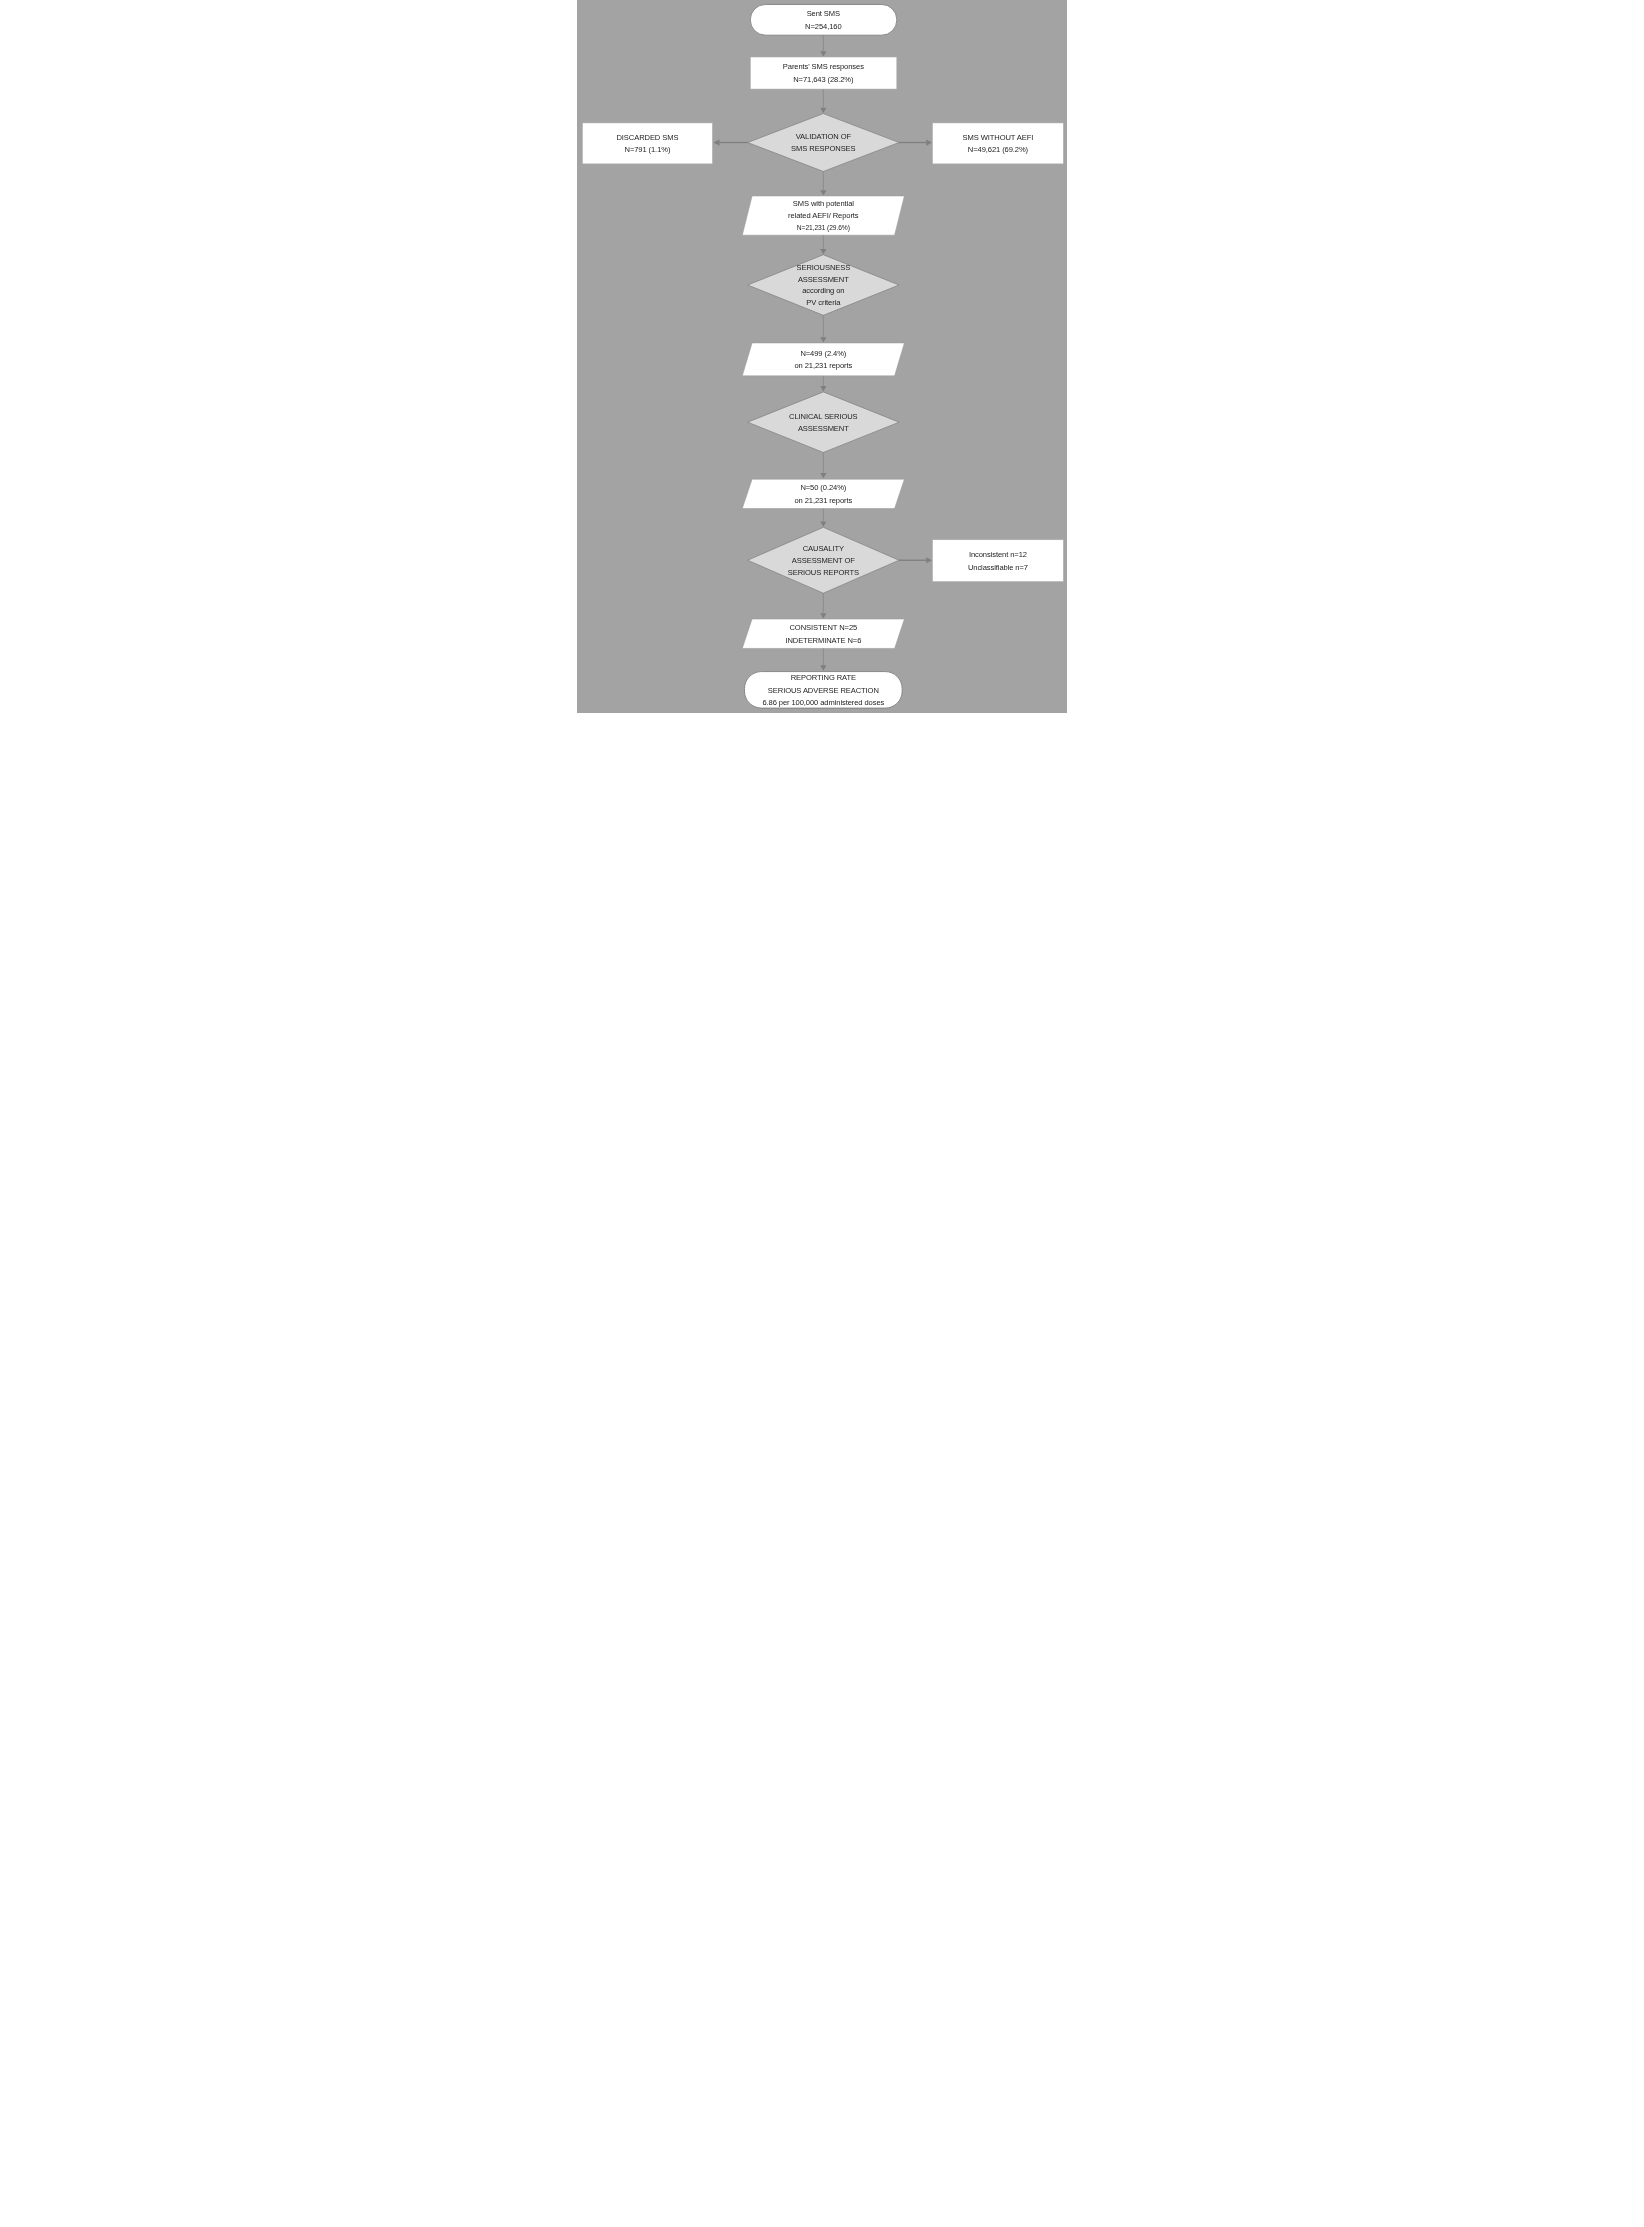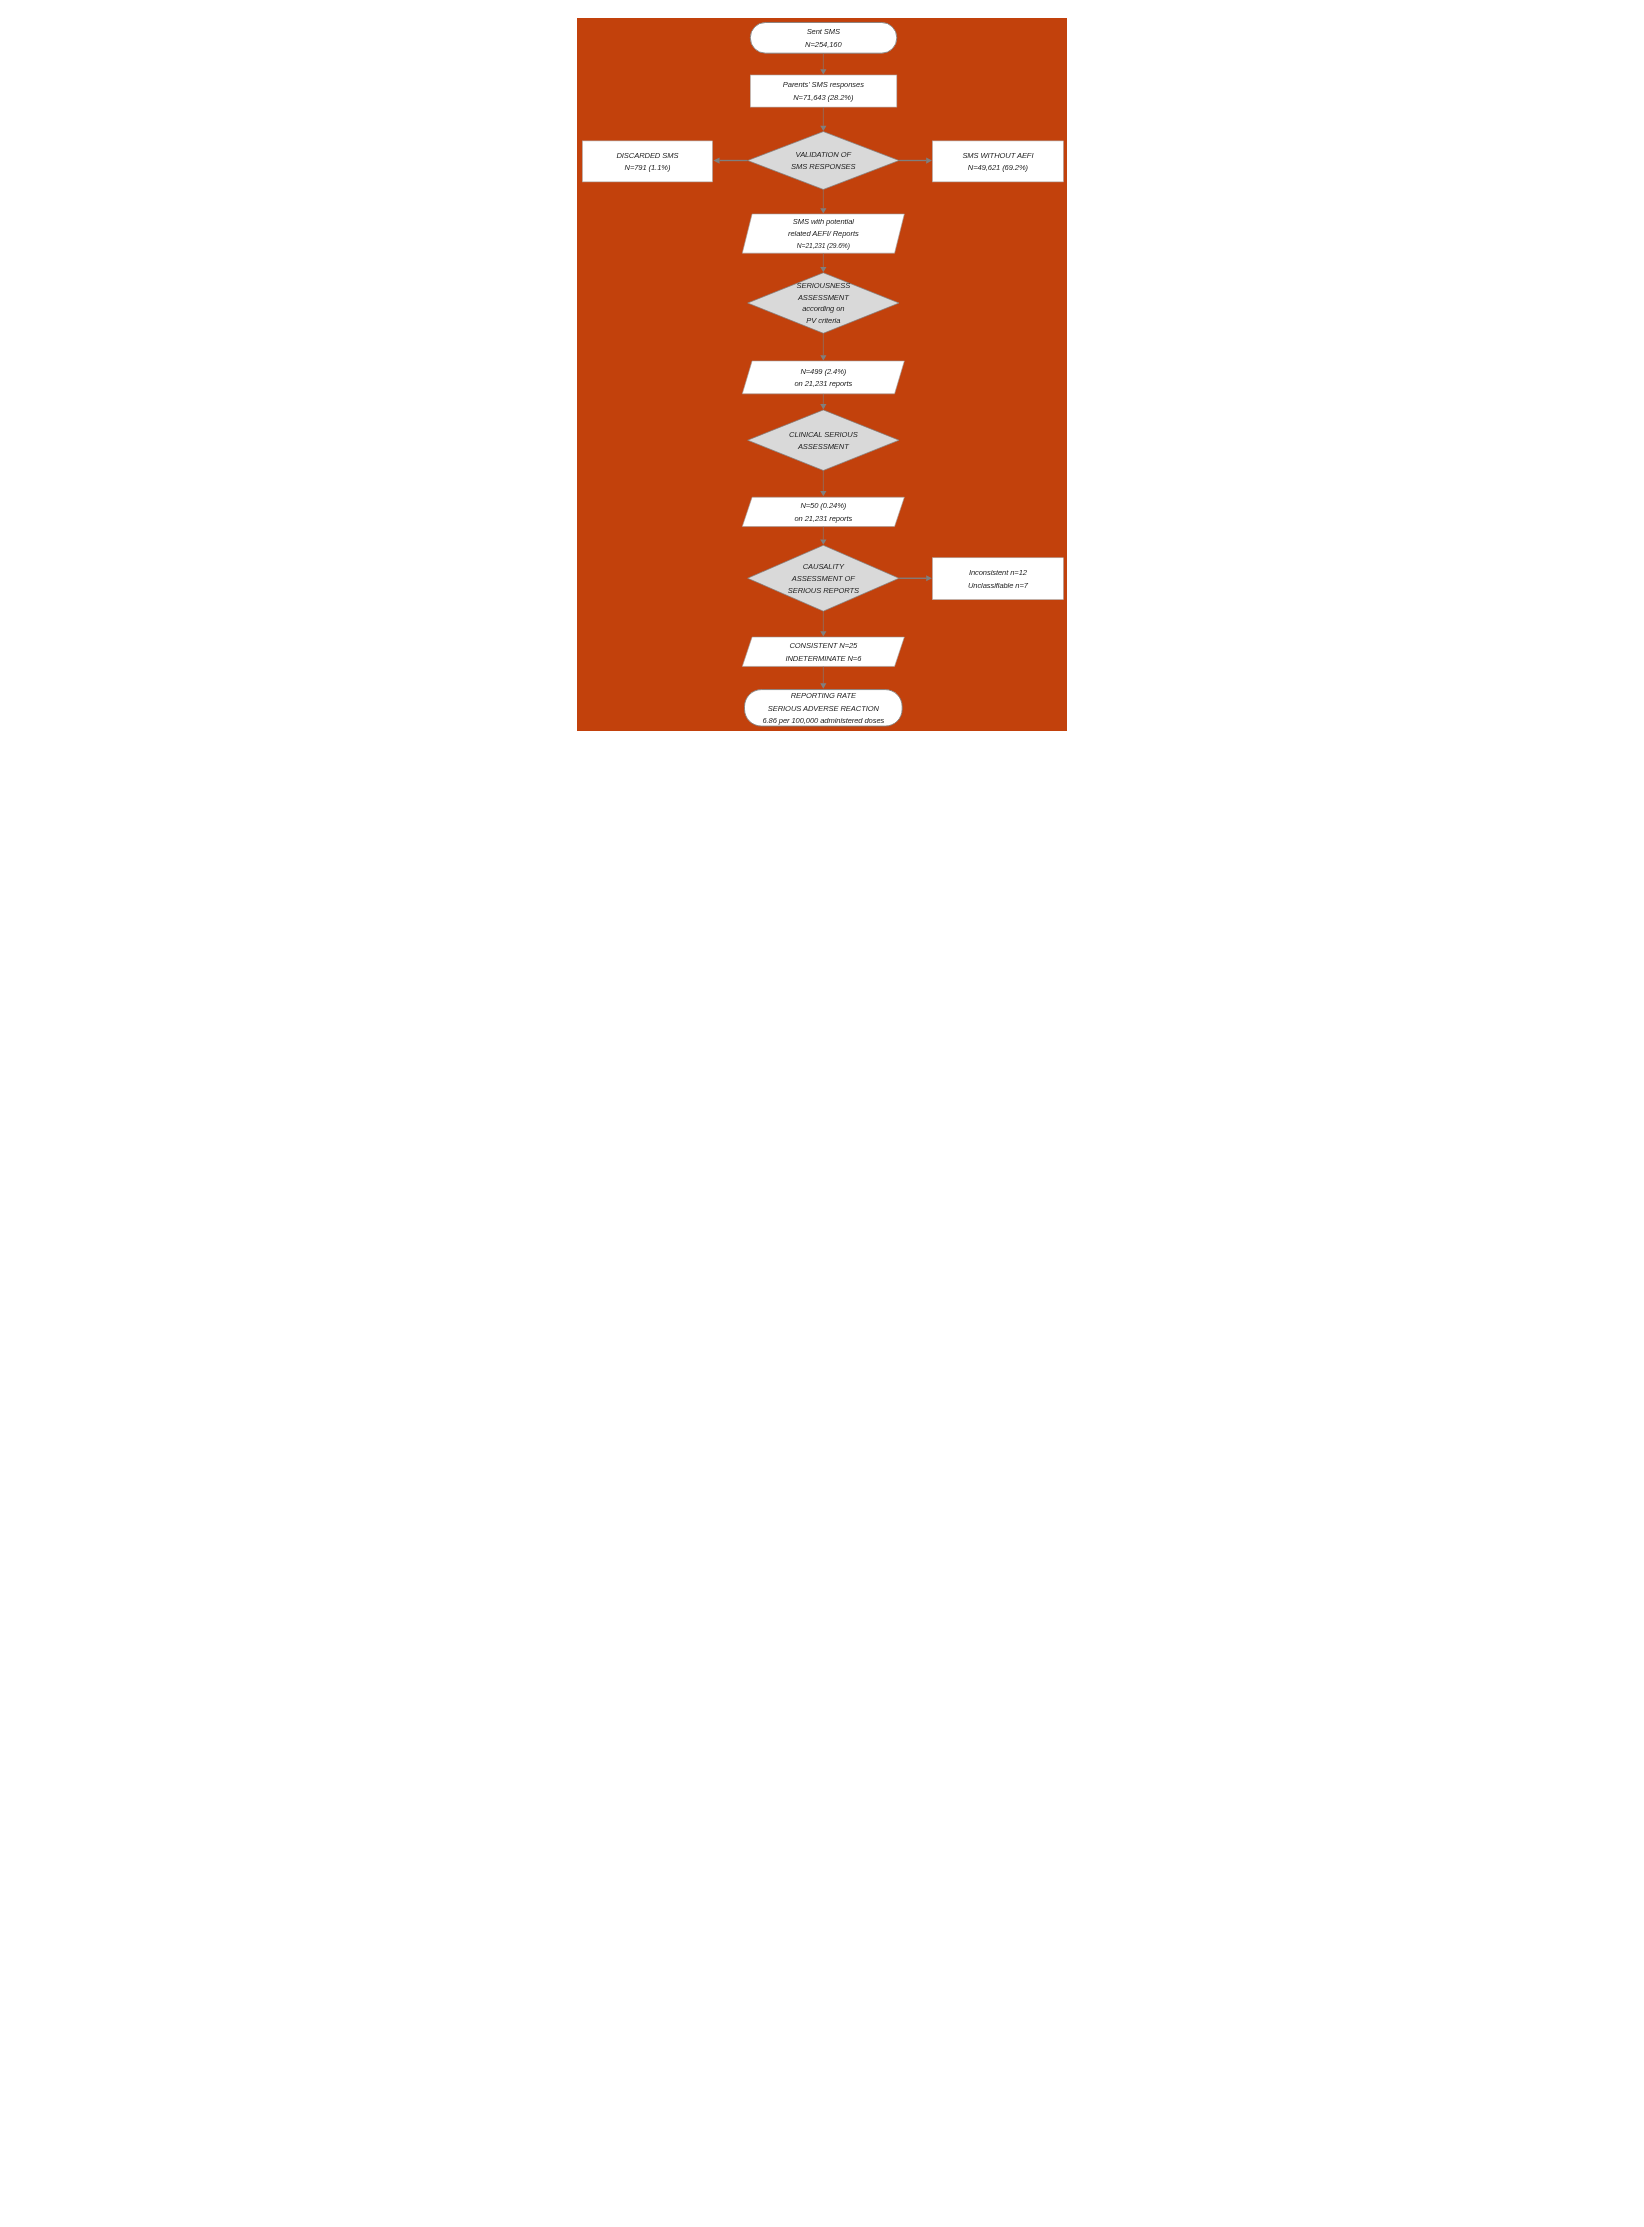--- a/index.html
+++ b/index.html
@@ -3,23 +3,22 @@
 <meta charset="utf-8">
 <title>Flowchart</title>
 <style>
   html, body {
     margin: 0;
     padding: 0;
     background: #ffffff;
   }
   .diagram-wrap {
     width: 490px;
-    margin: 18px auto;
-    background: #c2410c;
-    font-style: italic;
+    margin: 0 auto;
+    background: #a3a3a3;
   }
   svg { display: block; }
   text {
     font-family: "Liberation Sans", sans-serif;
     fill: #1c1c1c;
     font-size: 17px;
     text-anchor: middle;
     letter-spacing: -0.2px;
   }
   text.small { font-size: 15px; }

